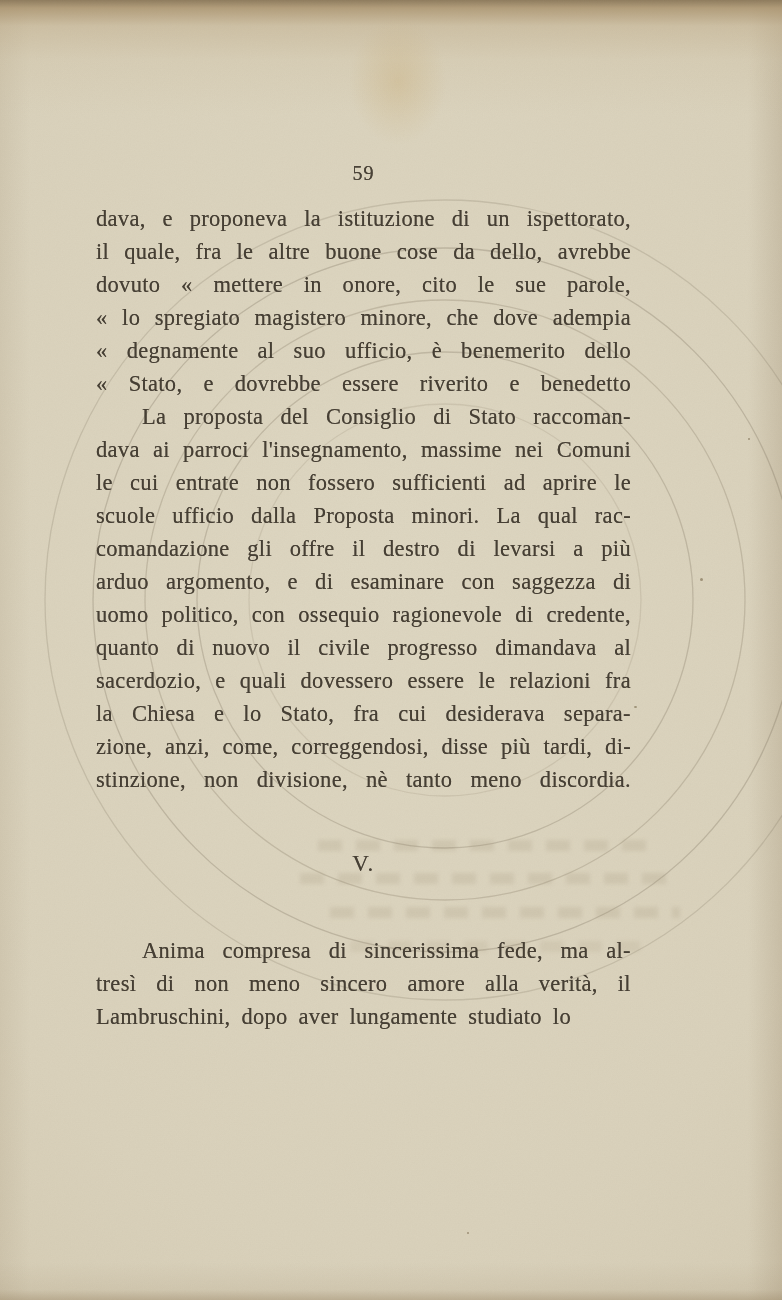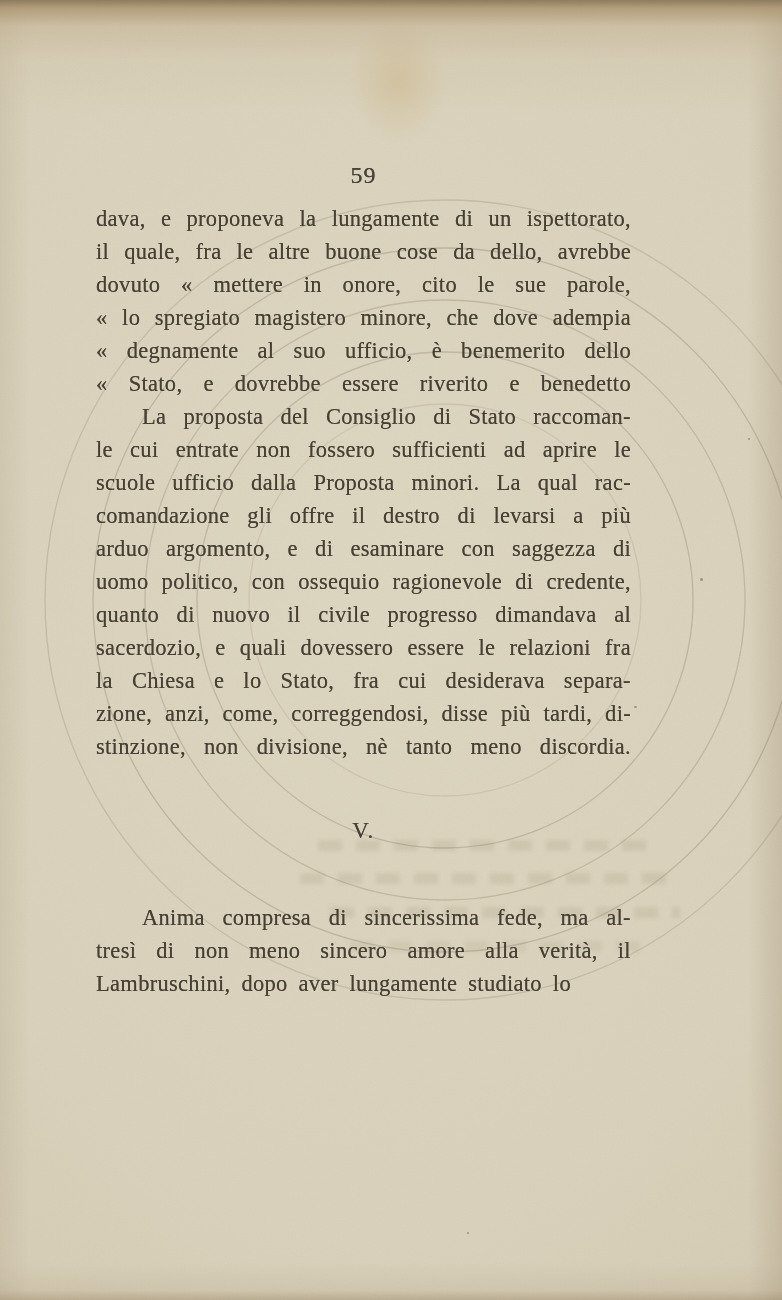--- a/index.html
+++ b/index.html
@@ -20,21 +20,21 @@
       radial-gradient(140% 120% at 48% 42%, #ded7c2 0%, #dad2bc 45%, #d2c8af 78%, #c6b899 100%);
   }
   .texture, .stamp-svg {
     position: absolute; inset: 0;
     pointer-events: none;
   }
   .page-number {
     position: absolute;
     left: 96px; top: 162px; width: 535px;
     text-align: center;
-    font-size: 24px;
+    font-size: 20px;
     letter-spacing: 1px;
     color: #4a4338;
     text-shadow: 0 0 0.5px #4a4338;
   }
   .text-block {
     position: absolute;
     left: 96px; width: 535px;
     color: #463f34;
     font-size: 22.5px;
     letter-spacing: 0.3px;
@@ -99,21 +99,21 @@
   <div class="page-number">59</div>
 
   <div class="text-block upper">
     <div id="upper-paras">
         <div>
           <div class="line j">
             <span>dava,</span>
             <span>e</span>
             <span>proponeva</span>
             <span>la</span>
-            <span>lungamente</span>
+            <span>istituzione</span>
             <span>di</span>
             <span>un</span>
             <span>ispettorato,</span>
           </div>
           <div class="line j">
             <span>il</span>
             <span>quale,</span>
             <span>fra</span>
             <span>le</span>
             <span>altre</span>
@@ -169,20 +169,29 @@
           <div class="line j ind">
             <span>La</span>
             <span>proposta</span>
             <span>del</span>
             <span>Consiglio</span>
             <span>di</span>
             <span>Stato</span>
             <span>raccoman-</span>
           </div>
           <div class="line j">
+            <span>dava</span>
+            <span>ai</span>
+            <span>parroci</span>
+            <span>l'insegnamento,</span>
+            <span>massime</span>
+            <span>nei</span>
+            <span>Comuni</span>
+          </div>
+          <div class="line j">
             <span>le</span>
             <span>cui</span>
             <span>entrate</span>
             <span>non</span>
             <span>fossero</span>
             <span>sufficienti</span>
             <span>ad</span>
             <span>aprire</span>
             <span>le</span>
           </div>

